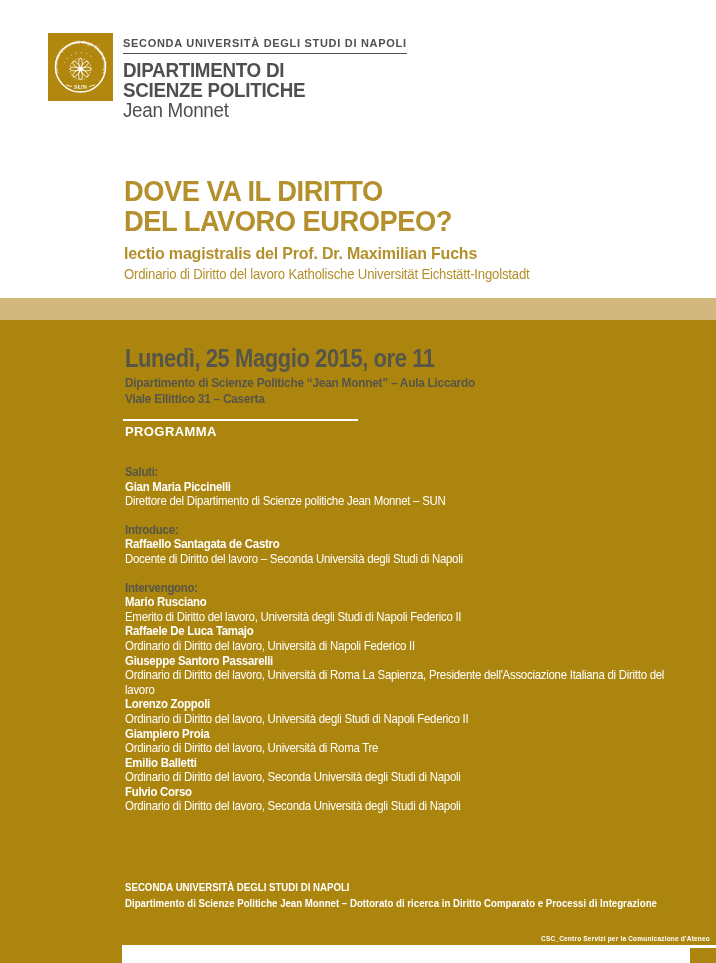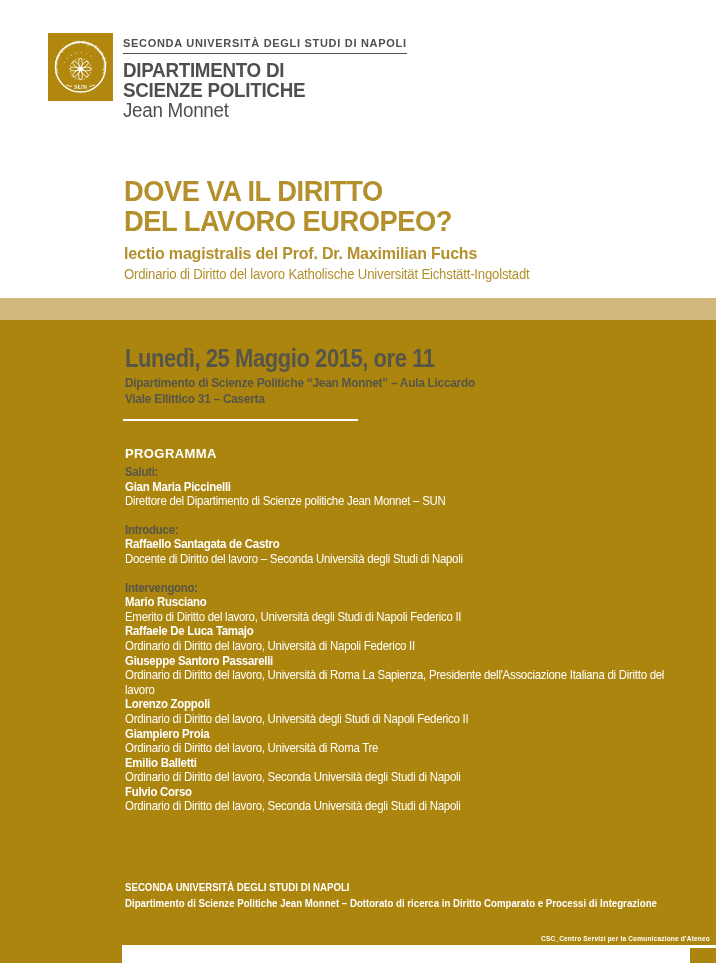--- a/index.html
+++ b/index.html
@@ -27,21 +27,21 @@
   .tan-band{position:absolute;left:0;top:298px;width:716px;height:22px;background:#d2b87c;}
   .gold-section{position:absolute;left:0;top:320px;width:716px;height:625px;background:#ac850e;}
   
   .event-date{position:absolute;left:125px;top:344px;font-size:25px;font-weight:bold;
               color:#565549;letter-spacing:-0.5px;transform:scaleX(0.88);transform-origin:left top;}
   .event-loc{position:absolute;left:125px;top:375px;font-size:13.5px;font-weight:bold;
              line-height:16px;color:#565549;letter-spacing:-0.3px;
              transform:scaleX(0.88);transform-origin:left top;}
   .hrule{position:absolute;left:123px;top:419px;width:235px;height:1.5px;background:#ffffff;}
   
-  .prog-heading{position:absolute;left:125px;top:446px;font-size:13px;font-weight:bold;
+  .prog-heading{position:absolute;left:125px;top:424px;font-size:13px;font-weight:bold;
                 color:#ffffff;letter-spacing:0.4px;}
   .program{position:absolute;left:125px;top:465px;width:620px;font-size:13px;
            line-height:14.6px;color:#ffffff;letter-spacing:-0.3px;
            transform:scaleX(0.88);transform-origin:left top;}
   .prog-section{margin-bottom:14px;}
   .prog-label{font-weight:bold;color:#565549;}
   .prog-name{font-weight:bold;}
   
   .footer-lines{position:absolute;left:125px;top:879px;color:#ffffff;font-size:10.5px;
                 font-weight:bold;line-height:16px;letter-spacing:0px;

